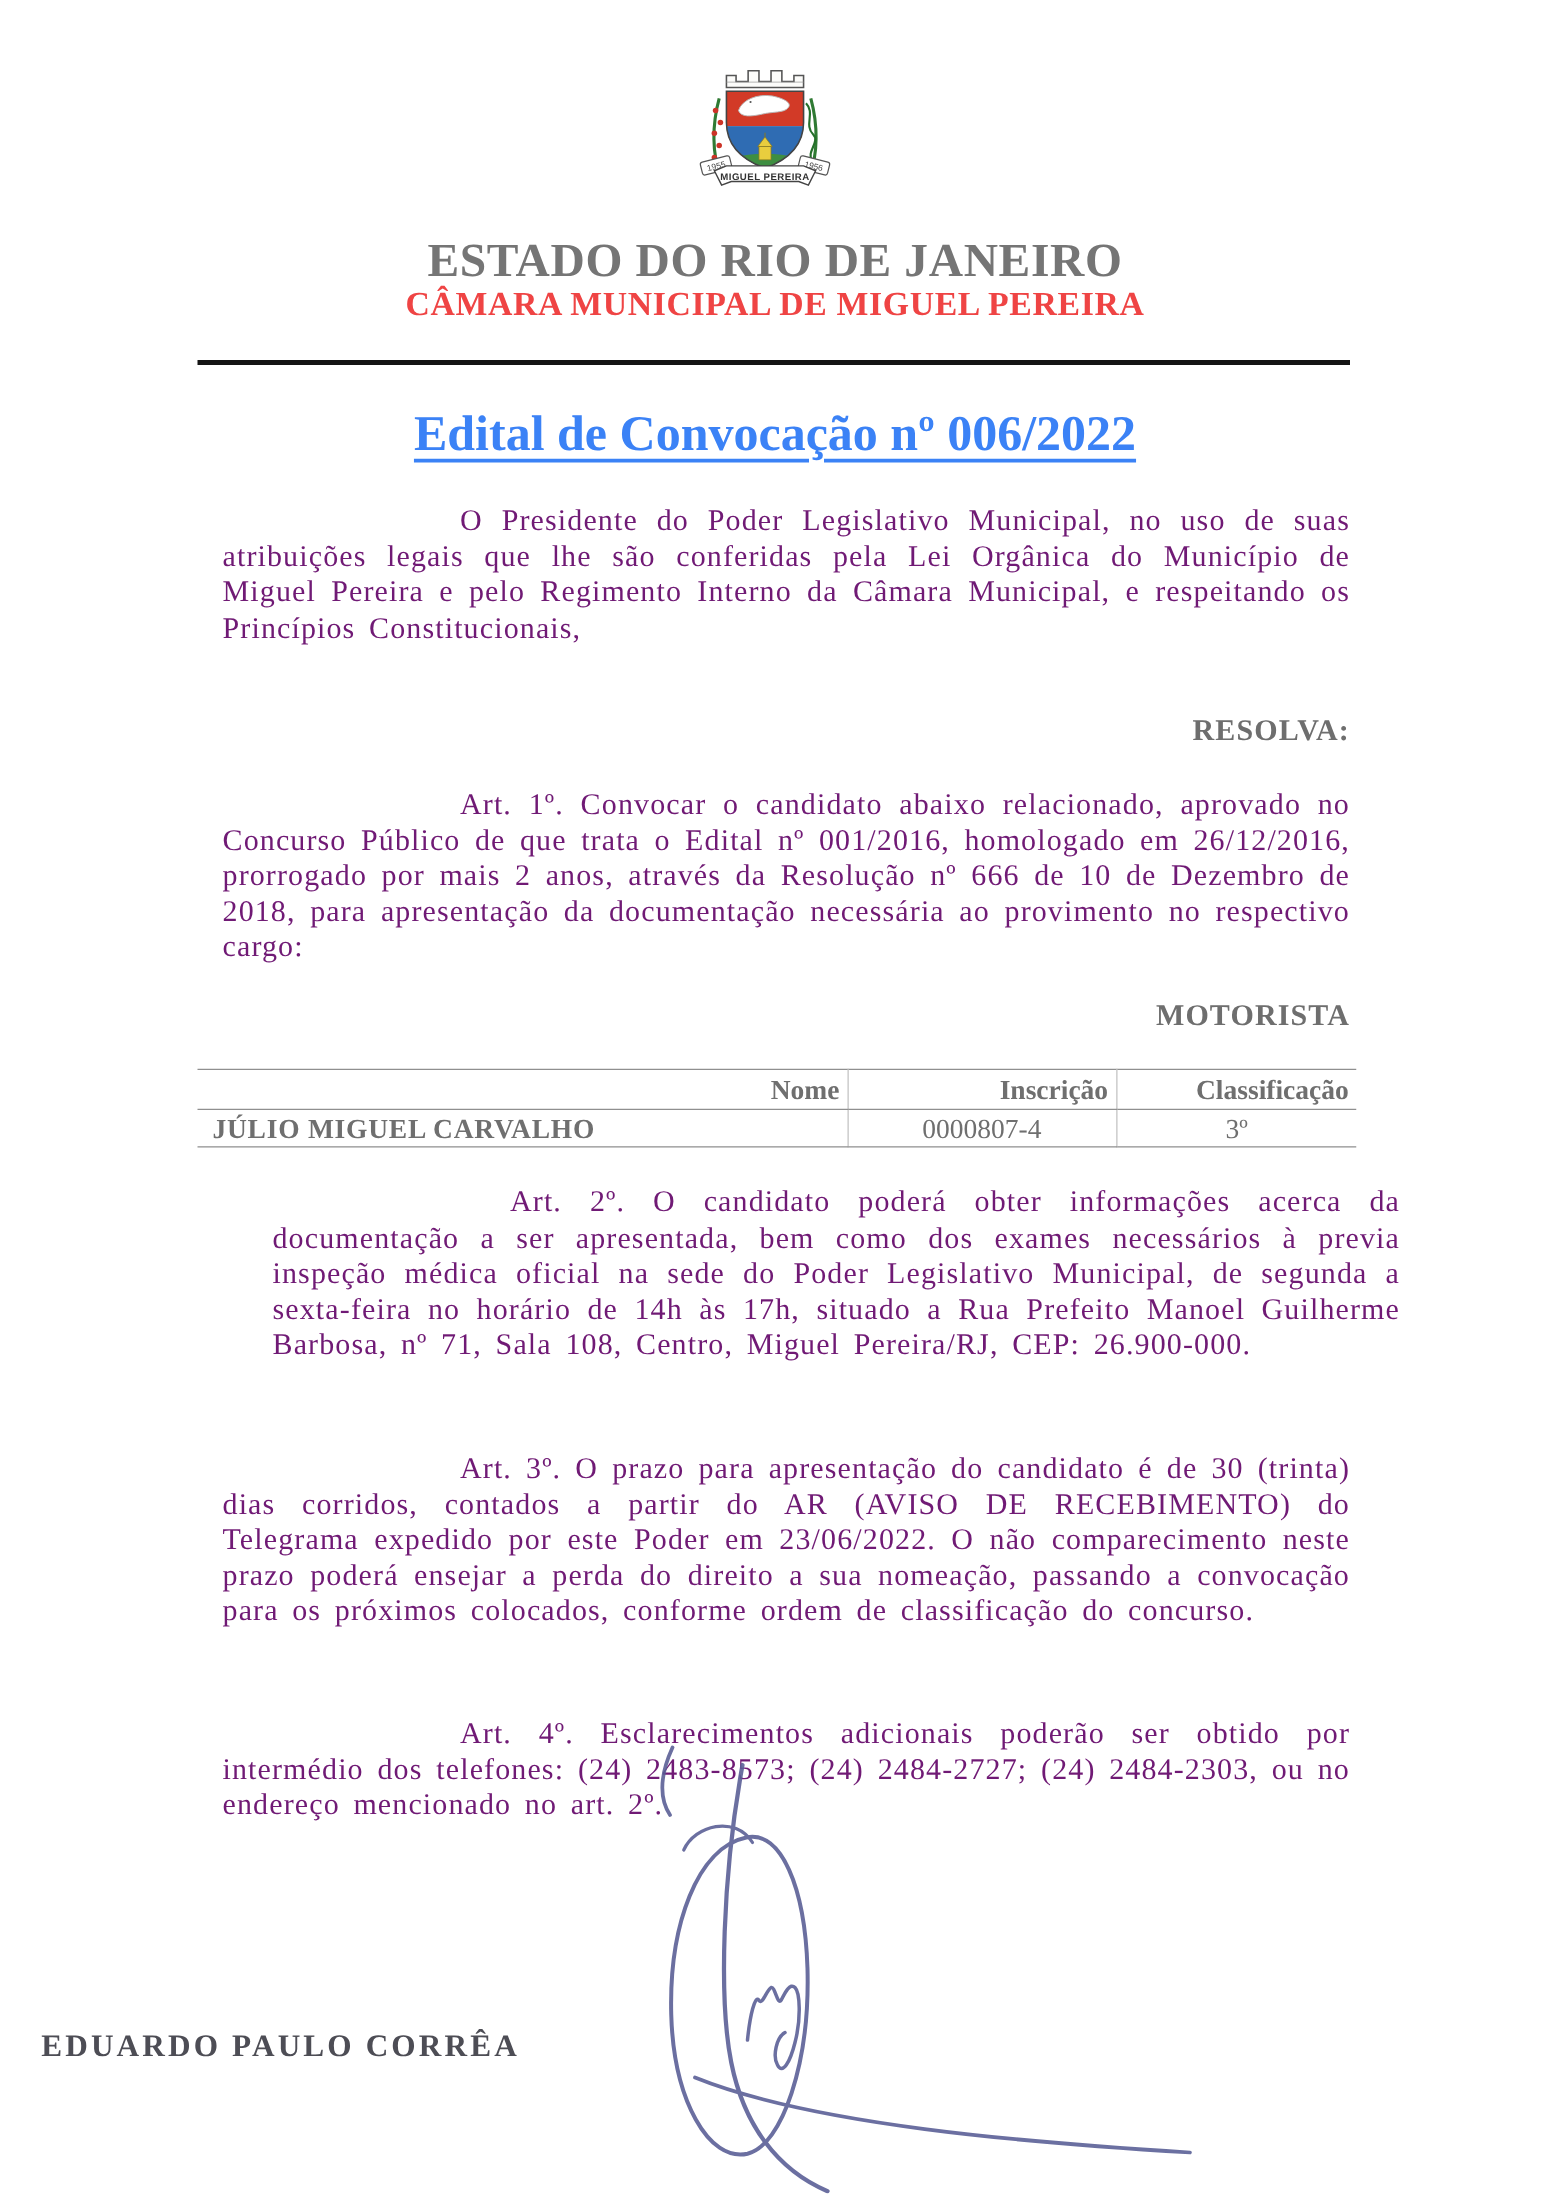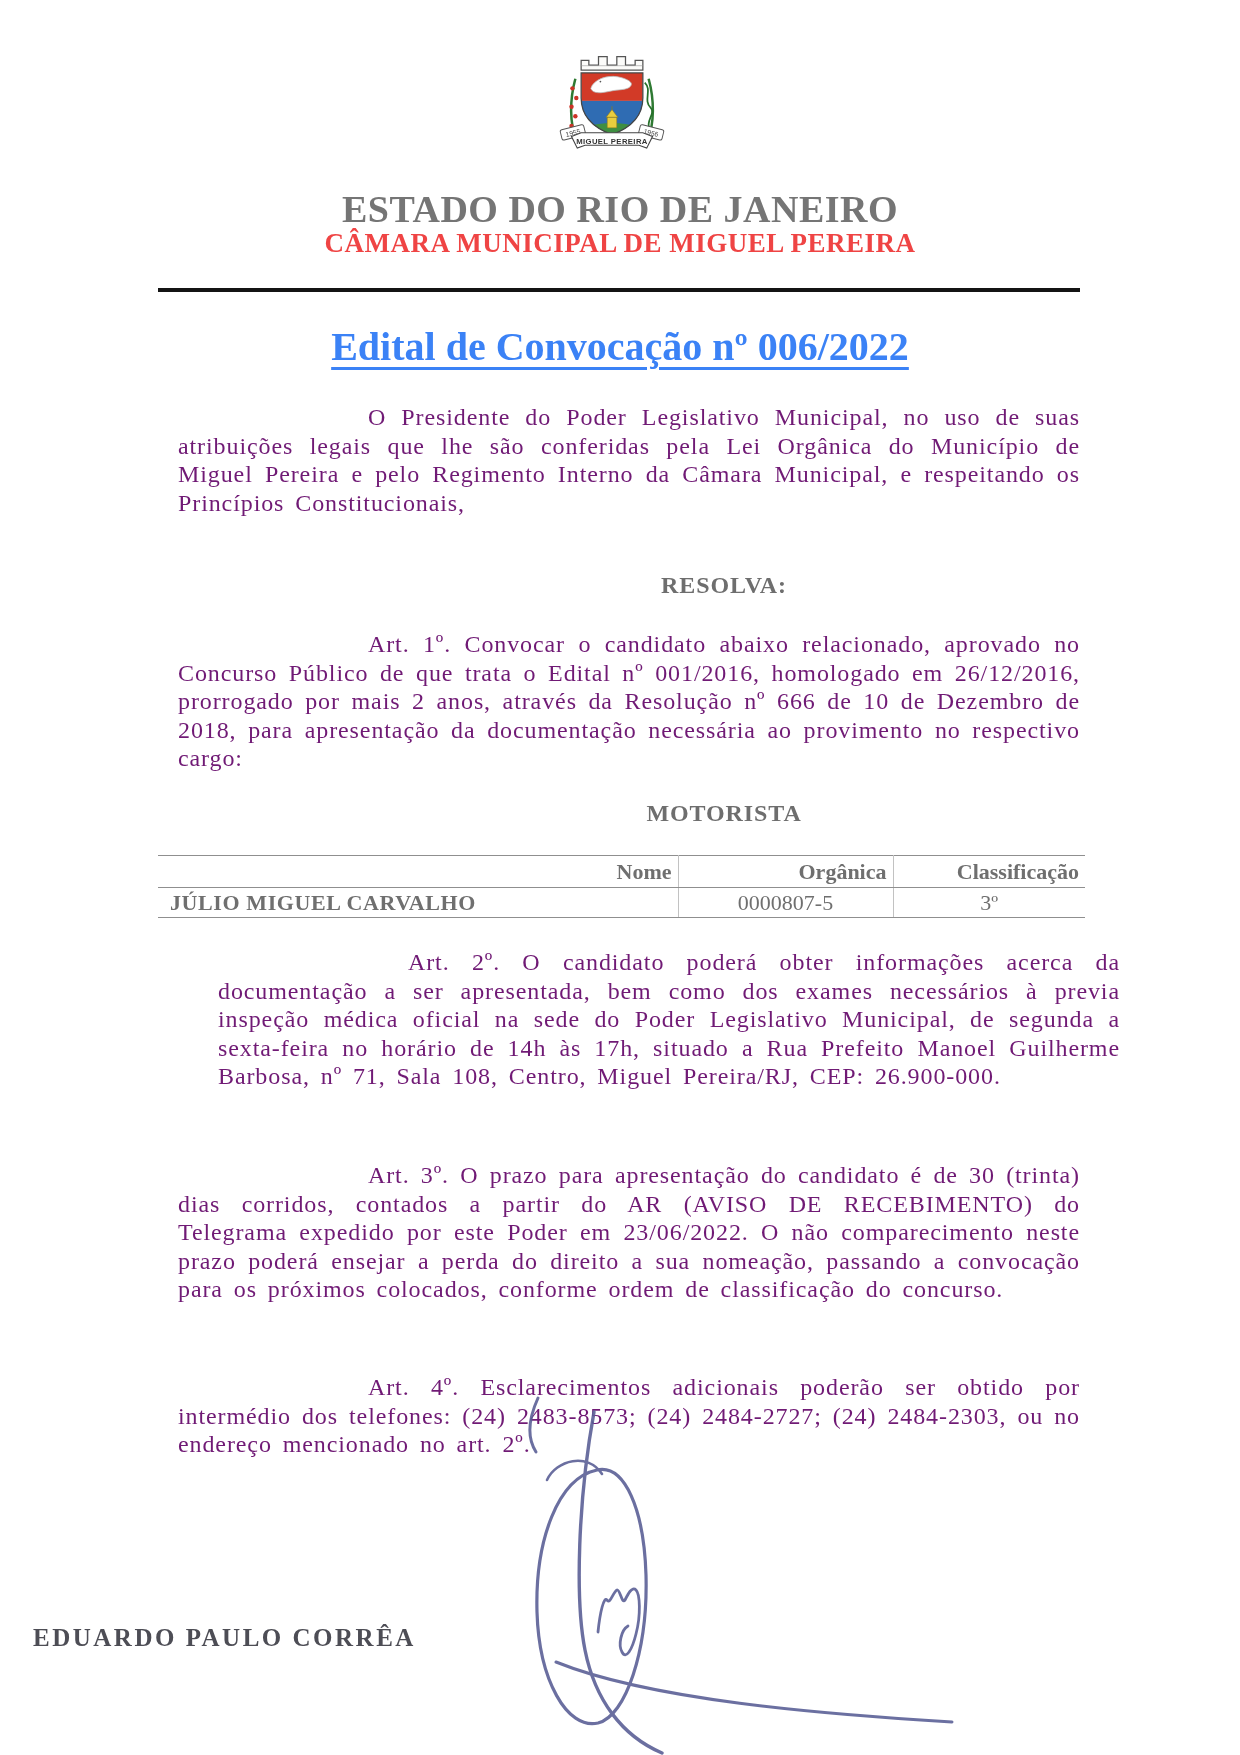--- a/index.html
+++ b/index.html
@@ -22,21 +22,21 @@
   .title {
     position:absolute; top:324px; left:0; width:100%; text-align:center;
     font-size:40px; line-height:46px; font-weight:bold; color:#3b82f6;
   }
   .title span { text-decoration:underline; text-decoration-thickness:3px; text-underline-offset:7px; }
   .par {
     position:absolute; left:178px; width:902px;
     font-size:24px; line-height:28.6px; letter-spacing:0.9px; word-spacing:4px;
     text-align:justify; text-indent:190px; color:#701a75;
   }
-  .subhead { font-weight:bold; text-align:center; color:#6e6e6e; }
+  .subhead { font-weight:bold; text-align:right; color:#6e6e6e; }
   .p-preamble { top:403px; }
   .p-resolve  { top:571px; }
   .p-art1     { top:630px; }
   .p-cargo    { top:799px; }
   .p-art2     { top:948px;margin-left:40px; }
   .p-art3     { top:1161px; }
   .p-art4     { top:1373px; }
   table.cand {
     position:absolute; left:158px; top:855px; width:927px;
     border-collapse:collapse; table-layout:fixed;
@@ -139,28 +139,28 @@
 
   <table class="cand">
     <colgroup>
         <col class="col-nome">
         <col class="col-insc">
         <col class="col-class">
       </colgroup>
     <thead>
       <tr>
         <th>Nome</th>
-        <th>Orgânica</th>
+        <th>Inscrição</th>
         <th>Classificação</th>
       </tr>
     </thead>
     <tbody>
       <tr>
         <td class="cell-name">JÚLIO MIGUEL CARVALHO</td>
-        <td>0000807-5</td>
+        <td>0000807-4</td>
         <td>3º</td>
       </tr>
     </tbody>
   </table>
 
   <div class="par p-art2">Art. 2º. O candidato poderá obter informações acerca da documentação a ser apresentada, bem como dos exames necessários à previa inspeção médica oficial na sede do Poder Legislativo Municipal, de segunda a sexta-feira no horário de 14h às 17h, situado a Rua Prefeito Manoel Guilherme Barbosa, nº 71, Sala 108, Centro, Miguel Pereira/RJ, CEP: 26.900-000.</div>
   <div class="par p-art3">Art. 3º. O prazo para apresentação do candidato é de 30 (trinta) dias corridos, contados a partir do AR (AVISO DE RECEBIMENTO) do Telegrama expedido por este Poder em 23/06/2022. O não comparecimento neste prazo poderá ensejar a perda do direito a sua nomeação, passando a convocação para os próximos colocados, conforme ordem de classificação do concurso.</div>
   <div class="par p-art4">Art. 4º. Esclarecimentos adicionais poderão ser obtido por intermédio dos telefones: (24) 2483-8573; (24) 2484-2727; (24) 2484-2303, ou no endereço mencionado no art. 2º.</div>
 
   <div class="sig-name">EDUARDO PAULO CORRÊA</div>

